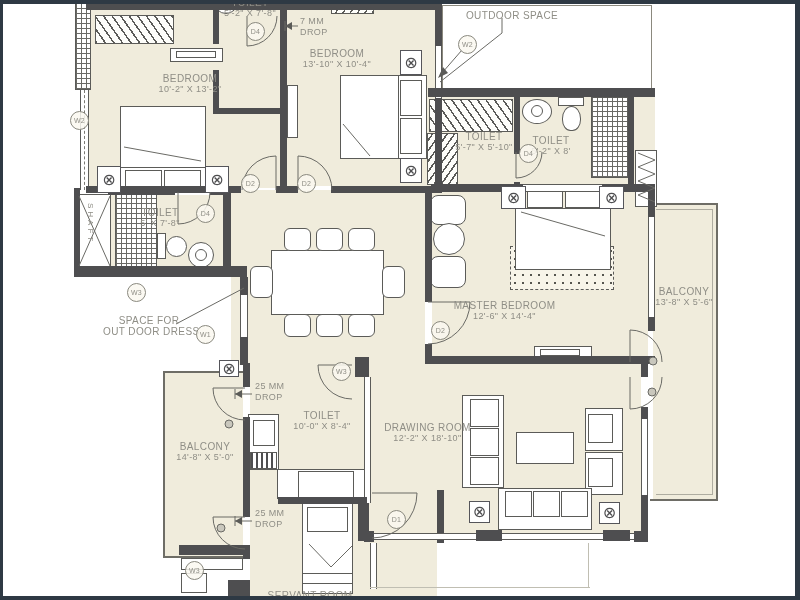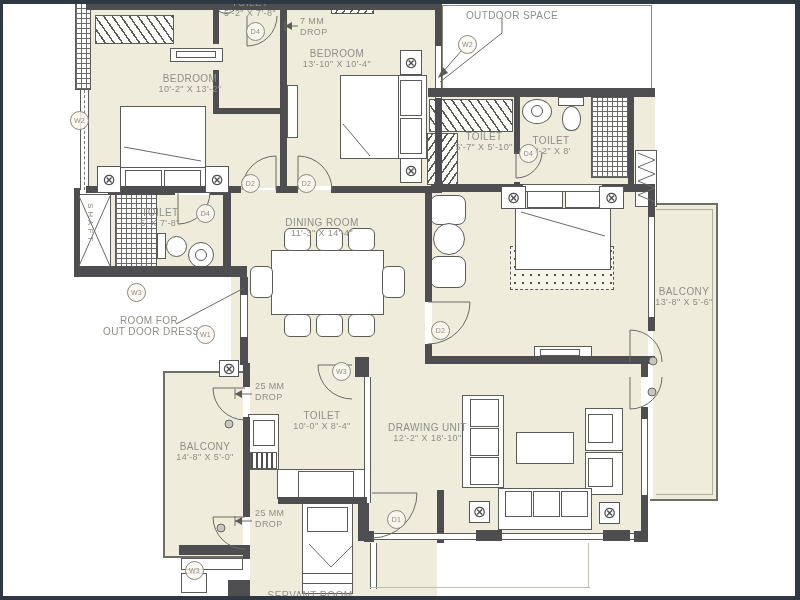--- a/index.html
+++ b/index.html
@@ -316,45 +316,45 @@
     <div class="dm">5'-7" X 5'-10"</div>
   </div>
   <div class="lbl" style="left:520px;top:135px;width:62px">
     <div class="nm">TOILET</div>
     <div class="dm">5'-2" X 8'</div>
   </div>
   <div class="lbl" style="left:128px;top:207px;width:64px">
     <div class="nm">TOILET</div>
     <div class="dm">5' X 7'-8"</div>
   </div>
-  <div class="lbl" style="left:262px;top:217px;width:120px">
-    <div class="nm">DINING ROOM</div>
-    <div class="dm">11'-3" X 14'-4"</div>
+  <div class="lbl" style="left:432px;top:300px;width:145px">
+    <div class="nm">MASTER BEDROOM</div>
+    <div class="dm">12'-6" X 14'-4"</div>
   </div>
   <div class="lbl" style="left:650px;top:286px;width:68px">
     <div class="nm">BALCONY</div>
     <div class="dm">13'-8" X 5'-6"</div>
   </div>
   <div class="lbl" style="left:167px;top:441px;width:76px">
     <div class="nm">BALCONY</div>
     <div class="dm">14'-8" X 5'-0"</div>
   </div>
   <div class="lbl" style="left:282px;top:410px;width:80px">
     <div class="nm">TOILET</div>
     <div class="dm">10'-0" X 8'-4"</div>
   </div>
   <div class="lbl" style="left:375px;top:422px;width:105px">
-    <div class="nm">DRAWING UNIT</div>
+    <div class="nm">DRAWING ROOM</div>
     <div class="dm">12'-2" X 18'-10"</div>
   </div>
   <div class="lbl" style="left:250px;top:590px;width:120px">
     <div class="nm">SERVANT ROOM</div>
   </div>
   <div class="lbl" style="left:103px;top:315px;width:92px">
-    <div class="nm">ROOM FOR</div>
+    <div class="nm">SPACE FOR</div>
     <div class="nm">OUT DOOR DRESS</div>
   </div>
 
   <div class="lbl left" style="left:300px;top:16px;width:50px">
     <div class="dm">7 MM</div>
     <div class="dm">DROP</div>
   </div>
   <div class="lbl left" style="left:255px;top:381px;width:46px">
     <div class="dm">25 MM</div>
     <div class="dm">DROP</div>

